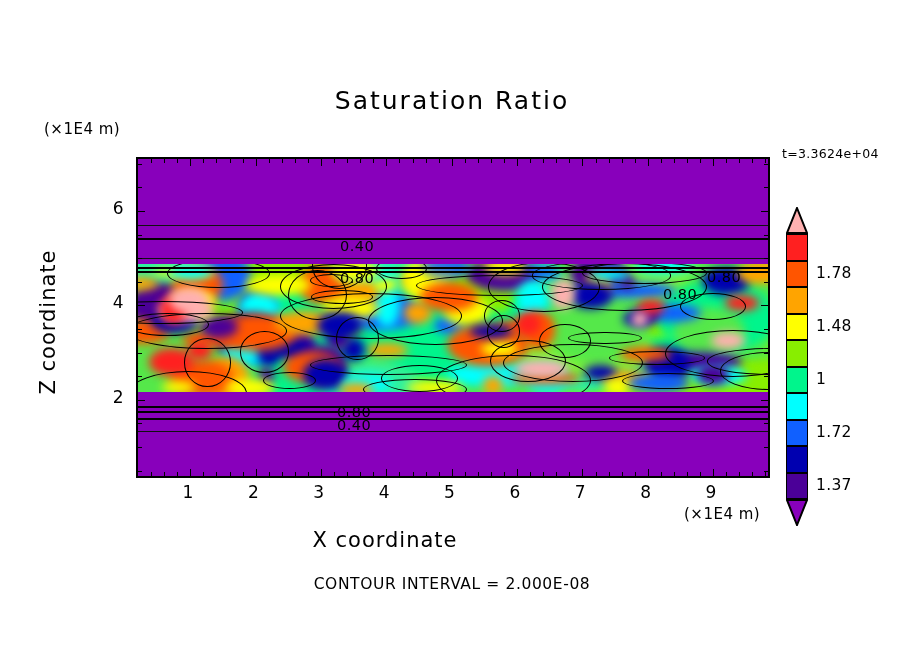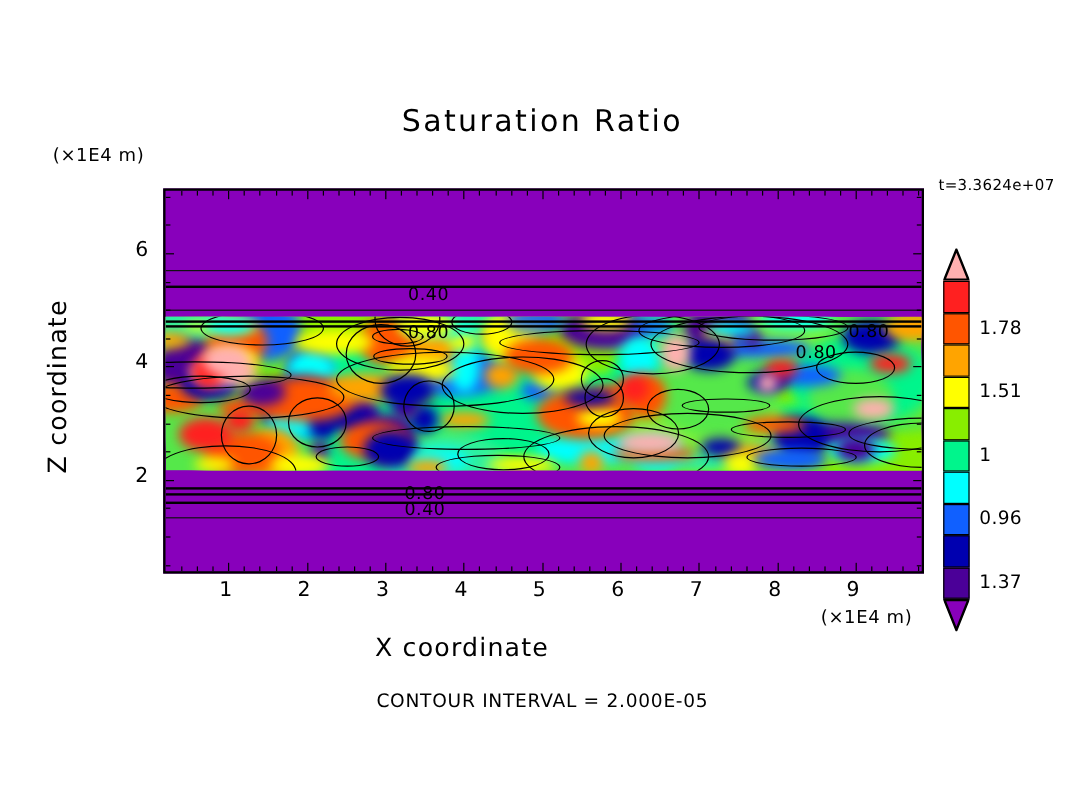--- a/index.html
+++ b/index.html
@@ -76,21 +76,21 @@
   .cblab{position:absolute;left:816px;font-size:15.5px;letter-spacing:.3px;}
 </style>
 </head>
 <body>
 
 <div class="abs" id="title">Saturation Ratio</div>
 
 <div class="abs" id="y-unit">(×1E4 m)</div>
 <div class="abs" id="x-unit">(×1E4 m)</div>
 
-<div class="abs" id="tstamp">t=3.3624e+07</div>
+<div class="abs" id="tstamp">t=3.3624e+04</div>
 
 <div class="abs" id="x-axis-title">X coordinate</div>
 <div class="abs" id="y-axis-title">Z coordinate</div>
 
 <div class="abs" id="plot">
   <div id="plot-inner">
     <div class="base"></div>
     <div id="band">
         <div style="position: absolute; inset: 0px; background: rgb(85, 232, 74);"></div>
         <div class="blob" style="left: 558.059px; top: 40.1024px; width: 142.238px; height: 44.9204px; background: rgb(136, 238, 0); z-index: 1;"></div>
@@ -451,18 +451,18 @@
 <div class="xlab" style="left: 369.371px;">4</div>
 <div class="xlab" style="left: 434.732px;">5</div>
 <div class="xlab" style="left: 500.093px;">6</div>
 <div class="xlab" style="left: 565.454px;">7</div>
 <div class="xlab" style="left: 630.814px;">8</div>
 <div class="xlab" style="left: 696.175px;">9</div>
 <div class="ylab" style="top: 386.75px;">2</div>
 <div class="ylab" style="top: 292.338px;">4</div>
 <div class="ylab" style="top: 197.926px;">6</div>
 <div class="abs cblab" style="top: 263.75px;">1.78</div>
-<div class="abs cblab" style="top: 316.75px;">1.51</div>
+<div class="abs cblab" style="top: 316.75px;">1.48</div>
 <div class="abs cblab" style="top: 369.75px;">1</div>
-<div class="abs cblab" style="top: 422.75px;">0.96</div>
+<div class="abs cblab" style="top: 422.75px;">1.72</div>
 <div class="abs cblab" style="top: 475.75px;">1.37</div>
 
-<div class="abs" id="caption">CONTOUR INTERVAL = 2.000E-05</div>
+<div class="abs" id="caption">CONTOUR INTERVAL = 2.000E-08</div>
 
 </body></html>

